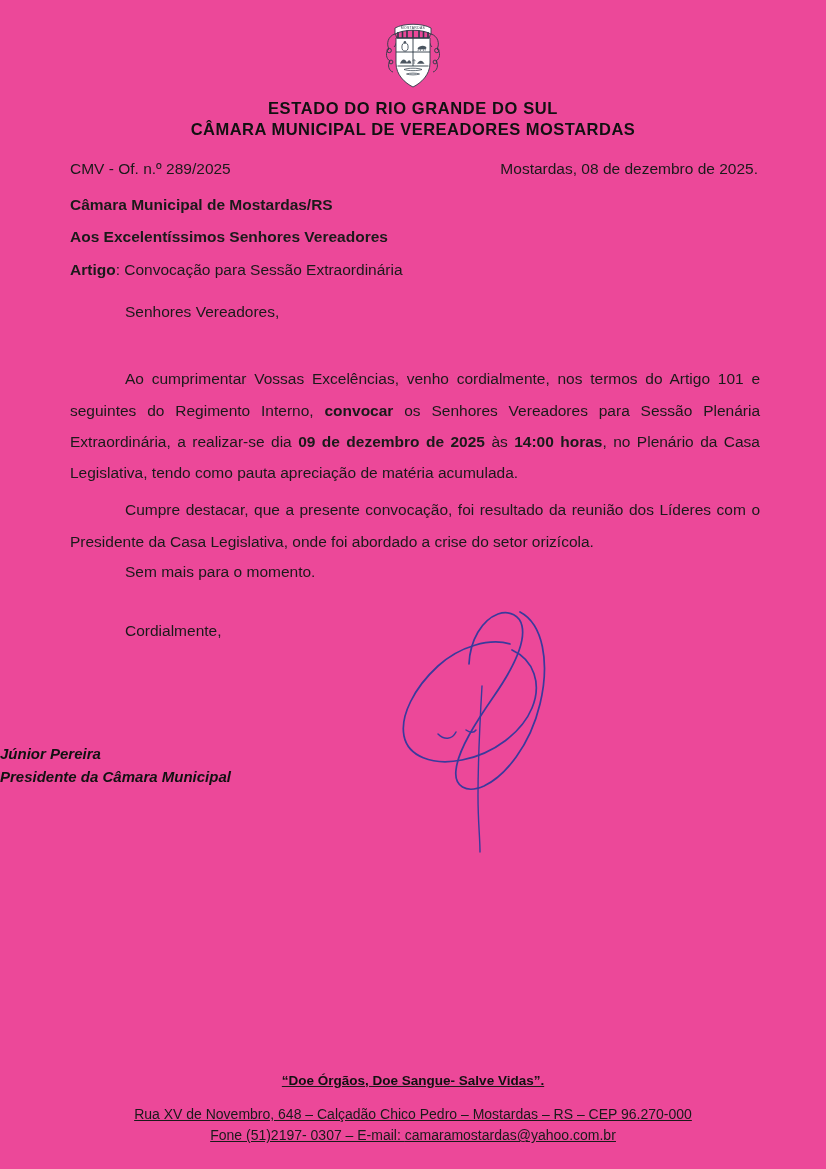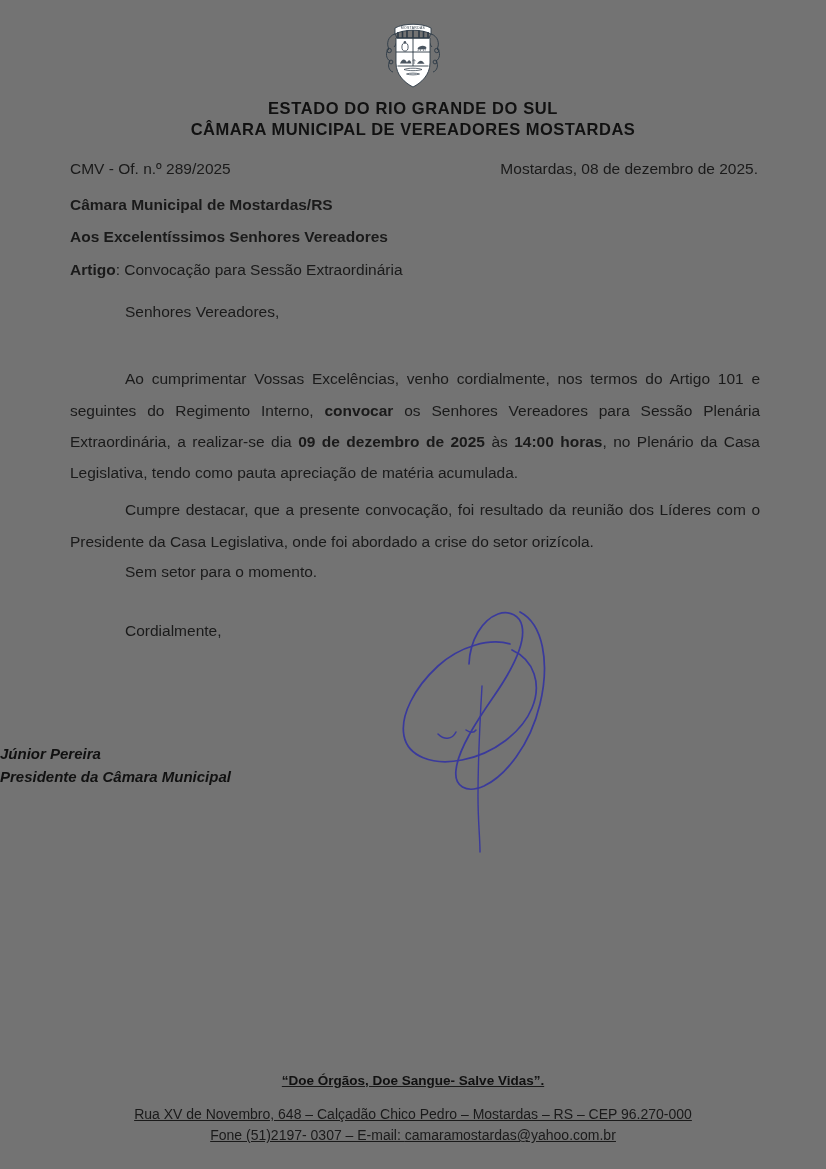--- a/index.html
+++ b/index.html
@@ -12,21 +12,21 @@
     height: 1169px;
     position: relative;
     font-family: "Liberation Sans", sans-serif;
     color: #1a1a1a;
     overflow: hidden;
   }
 
   .page {
     position: absolute;
     inset: 0;
-    background: #737373;
+    background: #ec4899;
   }
 
   
   .letterhead {
     position: absolute;
     top: 18px;
     left: 0;
     width: 826px;
     text-align: center;
   }
@@ -226,21 +226,21 @@
   </div>
 
   <div class="body-block">
     <div class="salutation">Senhores Vereadores,</div>
 
     <p class="para"><span>Ao cumprimentar Vossas Excelências, venho cordialmente, nos termos do Artigo 101 e seguintes do Regimento Interno, </span><b>convocar</b><span> os Senhores Vereadores para Sessão Plenária Extraordinária, a realizar-se dia </span><b>09 de dezembro de 2025</b><span> às </span><b>14:00 horas</b><span>, no Plenário da Casa Legislativa, tendo como pauta apreciação de matéria acumulada.</span></p>
 
     <p class="para">Cumpre destacar, que a presente convocação, foi resultado da reunião dos Líderes com o Presidente da Casa Legislativa, onde foi abordado a crise do setor orizícola.</p>
   </div>
 
-  <div class="closing-1">Sem setor para o momento.</div>
+  <div class="closing-1">Sem mais para o momento.</div>
   <div class="closing-2">Cordialmente,</div>
 
   <div class="signature-wrap">
     <svg class="sig-svg" width="220" height="260" viewBox="0 0 220 260">
       <g fill="none" stroke="#3a3a9c" stroke-width="1.7" stroke-linecap="round">
 
         <path d="M150 12 C173 24 180 62 170 104 C160 146 135 176 114 186 C96 194 84 186 86 170
                  C88 150 106 122 124 96 C142 70 156 44 152 26 C150 16 140 10 128 14
                  C112 20 100 40 99 64"></path>
 

